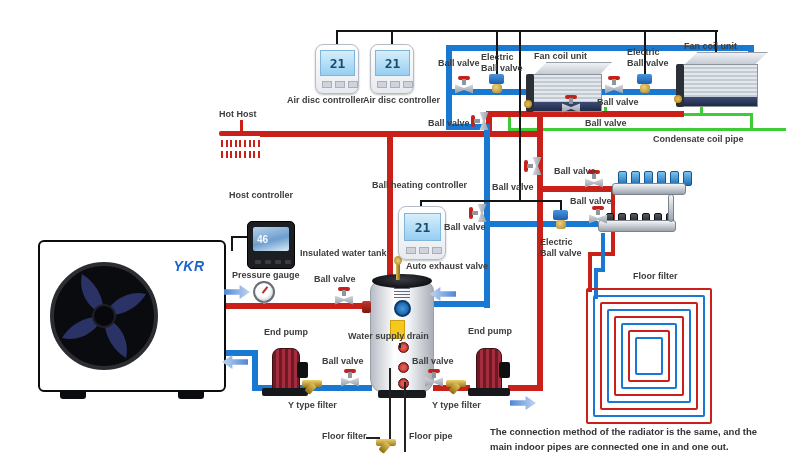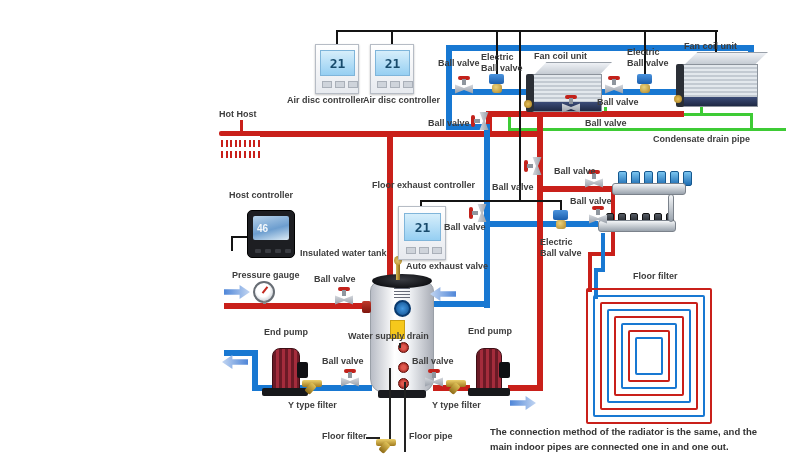--- a/index.html
+++ b/index.html
@@ -29,21 +29,21 @@
   .yf i{position:absolute;display:block}
   .yf .bar{left:0;top:3px;width:20px;height:7px;background:linear-gradient(#ecd06b,#a07a1e);border-radius:2px}
   .yf .leg{left:5px;top:6px;width:7px;height:11px;background:linear-gradient(#e0c258,#8d6a16);transform:rotate(42deg);border-radius:2px}
   
   .arr{position:absolute;width:26px;height:14px;background:linear-gradient(90deg,#c3d6f2,#4f86d8);clip-path:polygon(0 50%,40% 0,40% 30%,100% 30%,100% 70%,40% 70%,40% 100%)}
   .arr.r{transform:scaleX(-1)}
   
   .gauge{position:absolute;width:22px;height:22px;border-radius:50%;background:radial-gradient(circle at 45% 40%,#fff 45%,#d7dbe0 70%,#9aa1a8);border:2px solid #676d74;box-sizing:border-box}
   .gauge::after{content:"";position:absolute;left:9px;top:3px;width:2px;height:8px;background:#c3271d;transform:rotate(38deg)}
   
-  .tstat{position:absolute;background:linear-gradient(#fff,#e7eaef);border:1px solid #b6bcc5;border-radius:0;box-shadow:0 1px 2px rgba(0,0,0,.25)}
+  .tstat{position:absolute;background:linear-gradient(#fff,#e7eaef);border:1px solid #b6bcc5;border-radius:8px;box-shadow:0 1px 2px rgba(0,0,0,.25)}
   .tstat .scr{position:absolute;background:linear-gradient(#d6eefb,#96cff2);border:1px solid #7fb5da;color:#174a6b;font:700 13px "DejaVu Sans Mono",monospace;display:flex;align-items:center;justify-content:center}
   .tstat .btns{position:absolute;display:flex;gap:3px}
   .tstat .btns i{width:8px;height:5px;background:#cfd4db;border:1px solid #aab0b9;display:block}
   
   .hostc{position:absolute;background:#1d1e22;border:1px solid #000;border-radius:5px}
   .hostc .scr{position:absolute;left:5px;top:5px;width:36px;height:24px;background:linear-gradient(165deg,#b7d2ea 0%,#6d9ecf 55%,#dcebf5 100%);color:#f4f8fb;font:700 10px "Liberation Sans",sans-serif;display:flex;align-items:center;padding-left:4px;box-sizing:border-box;border-radius:2px}
   .hostc .btns{position:absolute;left:7px;bottom:4px;display:flex;gap:4px}
   .hostc .btns i{width:6px;height:4px;background:#3a3c42;border-radius:1px;display:block}
   
   .pump{position:absolute}
@@ -139,20 +139,38 @@
   <div class="pipe wire" style="left:496px;top:30px;width:2px;height:44px"></div>
   <div class="pipe wire" style="left:519px;top:30px;width:2px;height:170px"></div>
   <div class="pipe wire" style="left:644px;top:30px;width:2px;height:44px"></div>
   <div class="pipe wire" style="left:715px;top:30px;width:2px;height:32px"></div>
   <div class="pipe wire" style="left:420px;top:200px;width:142px;height:2px"></div>
   <div class="pipe wire" style="left:420px;top:200px;width:2px;height:6px"></div>
   <div class="pipe wire" style="left:560px;top:200px;width:2px;height:10px"></div>
   <div class="pipe wire" style="left:231px;top:236px;width:16px;height:2px"></div>
   <div class="pipe wire" style="left:231px;top:236px;width:2px;height:15px"></div>
 
+  <div class="hp">
+    <div class="grid"></div>
+    <div class="fan">
+      <svg width="112" height="112" viewBox="0 0 112 112">
+        <circle cx="56" cy="56" r="52" fill="#0a0b0f" stroke="#2c2d33" stroke-width="4"></circle>
+        <g fill="#2b3266">
+          <path d="M56 56 C40 48 30 32 34 14 C50 24 56 40 56 56Z"></path>
+          <path d="M56 56 C40 48 30 32 34 14 C50 24 56 40 56 56Z" transform="rotate(90 56 56)"></path>
+          <path d="M56 56 C40 48 30 32 34 14 C50 24 56 40 56 56Z" transform="rotate(180 56 56)"></path>
+          <path d="M56 56 C40 48 30 32 34 14 C50 24 56 40 56 56Z" transform="rotate(270 56 56)"></path>
+        </g>
+        <circle cx="56" cy="56" r="11" fill="#07070c" stroke="#1e1f26" stroke-width="2"></circle>
+      </svg>
+    </div>
+    <div class="logo">YKR</div>
+    <div class="foot" style="left:20px"></div>
+    <div class="foot" style="right:20px"></div>
+  </div>
 
   <div class="tank">
     <i class="body"></i>
     <i class="cap"></i>
     <i class="sk"></i>
     <i class="yl"></i>
     <i class="prt" style="left:24px;top:26px;width:13px;height:13px;background:radial-gradient(#4598e0,#0d4c8c);border:2px solid #0a3a6e"></i>
     <i class="prt" style="left:28px;top:68px;width:9px;height:9px;background:radial-gradient(#e05a50 30%,#8e1410);border:1px solid #5f0c08"></i>
     <i class="prt" style="left:28px;top:88px;width:9px;height:9px;background:radial-gradient(#e05a50 30%,#8e1410);border:1px solid #5f0c08"></i>
     <i class="prt" style="left:28px;top:104px;width:9px;height:9px;background:radial-gradient(#e05a50 30%,#8e1410);border:1px solid #5f0c08"></i>
@@ -228,21 +246,21 @@
   </div>
   <div class="tstat" style="left:398px;top:206px;width:46px;height:52px">
     <div class="scr" style="left:5px;top:6px;width:35px;height:26px">21</div>
     <div class="btns" style="left:7px;top:40px">
         <i></i>
         <i></i>
         <i></i>
       </div>
   </div>
 
-  <div class="hostc" style="left:247px;top:210px;width:46px;height:46px">
+  <div class="hostc" style="left:247px;top:221px;width:46px;height:46px">
     <div class="scr">46</div>
     <div class="btns">
         <i></i>
         <i></i>
         <i></i>
         <i></i>
       </div>
   </div>
 
   <div class="pump" style="left:262px;top:348px;width:46px;height:48px">
@@ -381,22 +399,22 @@
   <div class="lbl" style="left:534px;top:51px">Fan coil unit</div>
   <div class="lbl" style="left:684px;top:41px">Fan coil unit</div>
   <div class="lbl" style="left:438px;top:58px">Ball valve</div>
   <div class="lbl" style="left:481px;top:52px">Electric</div>
   <div class="lbl" style="left:481px;top:63px">Ball valve</div>
   <div class="lbl" style="left:597px;top:97px">Ball valve</div>
   <div class="lbl" style="left:627px;top:47px">Electric</div>
   <div class="lbl" style="left:627px;top:58px">Ball valve</div>
   <div class="lbl" style="left:585px;top:118px">Ball valve</div>
   <div class="lbl" style="left:428px;top:118px">Ball valve</div>
-  <div class="lbl" style="left:653px;top:134px">Condensate drain pipe</div>
-  <div class="lbl" style="left:372px;top:180px">Floor exhaust controller</div>
+  <div class="lbl" style="left:653px;top:134px">Condensate coil pipe</div>
+  <div class="lbl" style="left:372px;top:180px">Ball heating controller</div>
   <div class="lbl" style="left:492px;top:182px">Ball valve</div>
   <div class="lbl" style="left:554px;top:166px">Ball valve</div>
   <div class="lbl" style="left:570px;top:196px">Ball valve</div>
   <div class="lbl" style="left:444px;top:222px">Ball valve</div>
   <div class="lbl" style="left:540px;top:237px">Electric</div>
   <div class="lbl" style="left:540px;top:248px">Ball valve</div>
   <div class="lbl" style="left:300px;top:248px">Insulated water tank</div>
   <div class="lbl" style="left:406px;top:261px">Auto exhaust valve</div>
   <div class="lbl" style="left:232px;top:270px">Pressure gauge</div>
   <div class="lbl" style="left:314px;top:274px">Ball valve</div>

